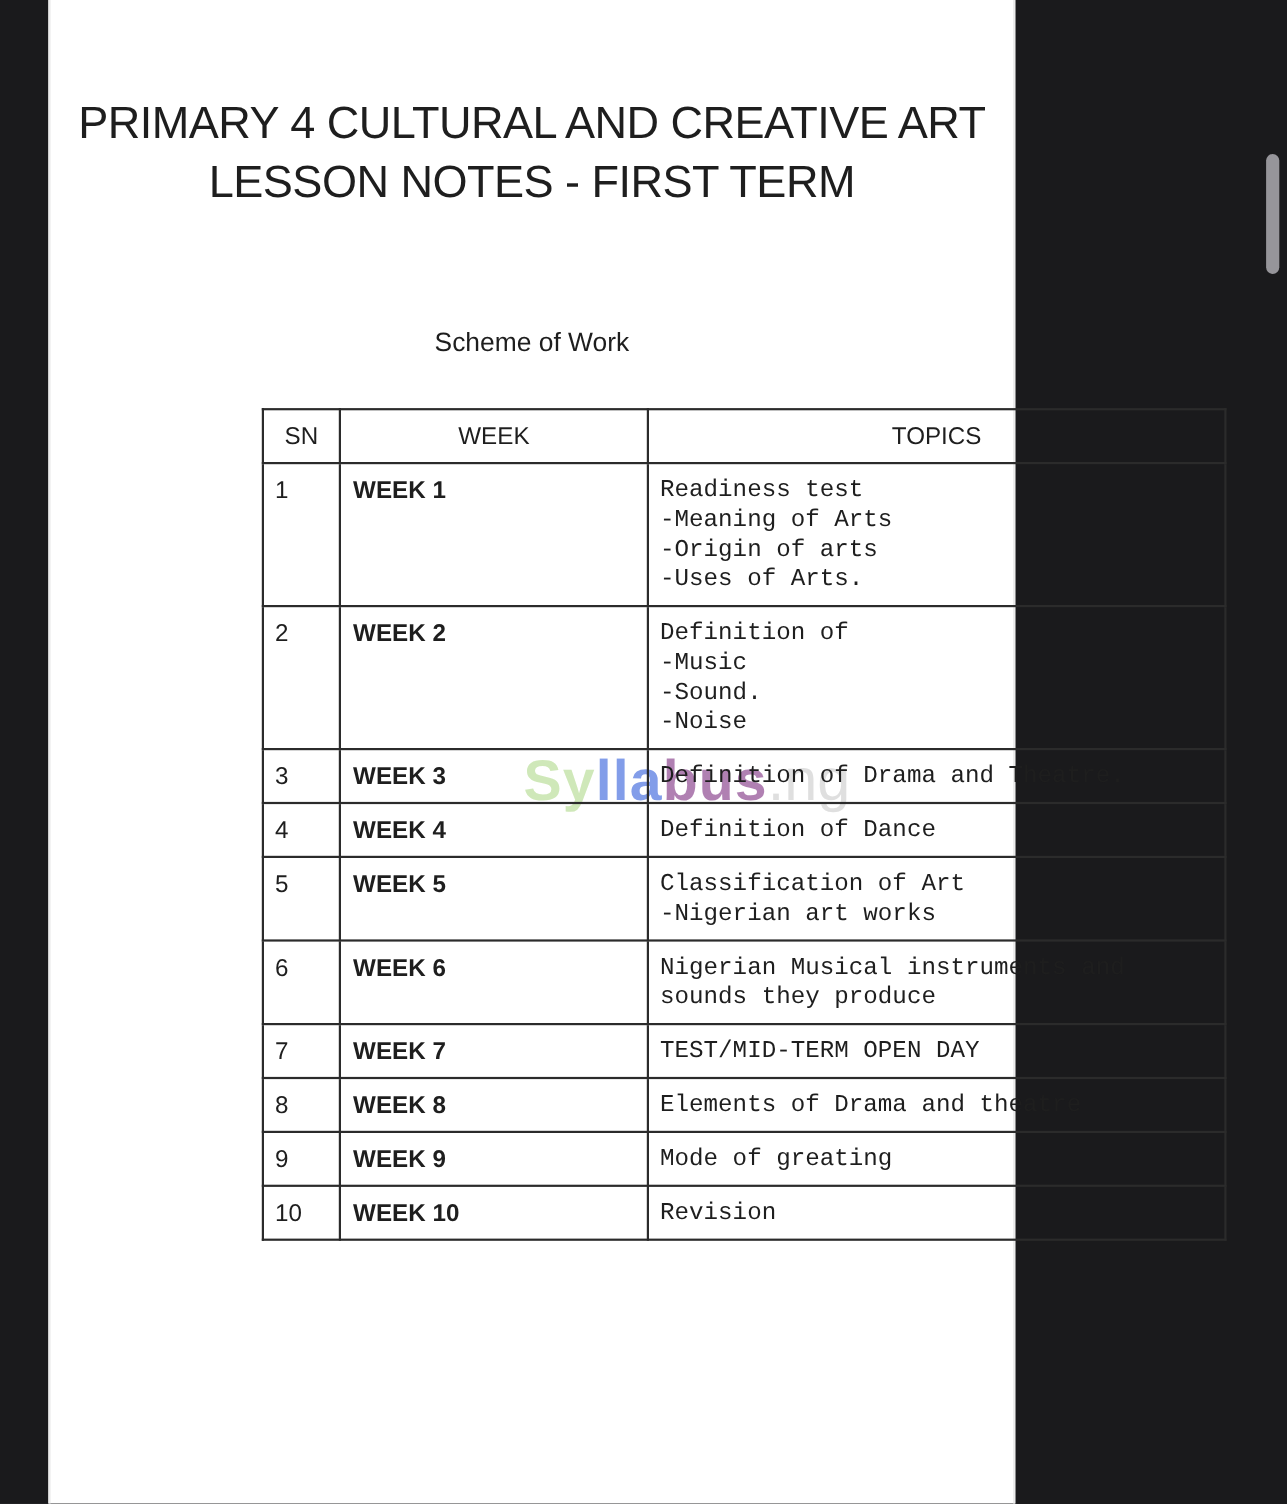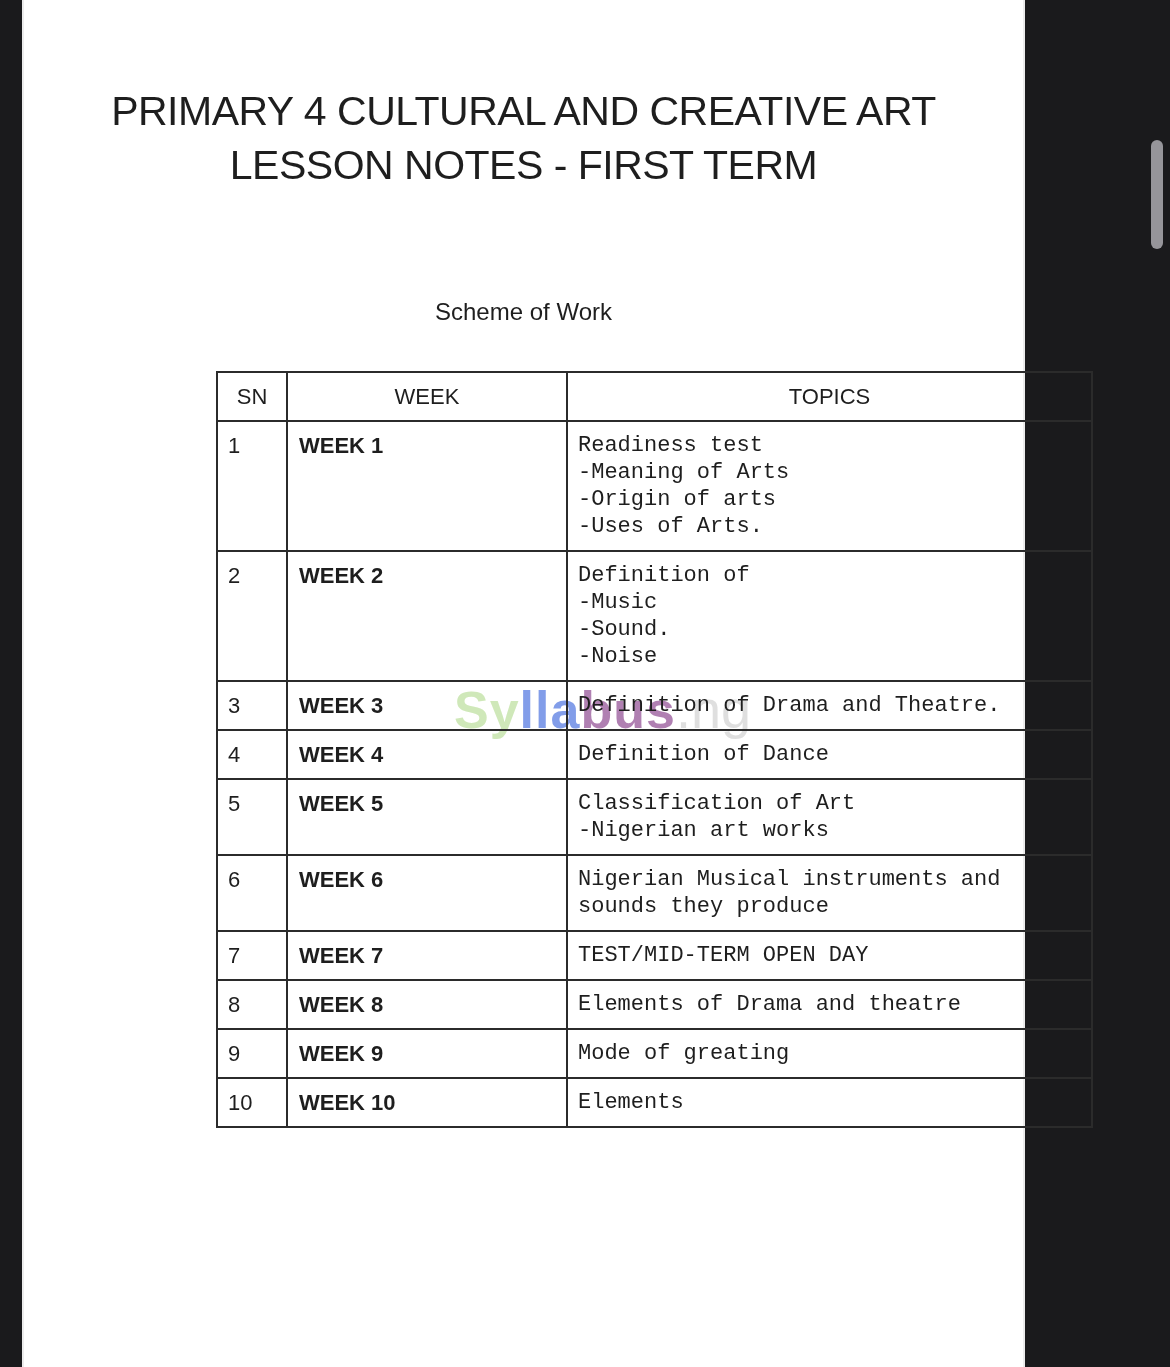--- a/index.html
+++ b/index.html
@@ -18,22 +18,22 @@
     font-family: "Liberation Sans", sans-serif;
     color: var(--text);
   }
   .canvas {
     position: relative;
     width: 1170px; height: 1367px;
     background: var(--canvas_background);
   }
   .page {
     position: absolute;
-    left: 22px; top: 0;
-    width: 1003px; height: 1367px;
+    left: 44px; top: 0;
+    width: 879px; height: 1367px;
     background: var(--page_background);
     border-left: 2px solid var(--page_edge);
     border-right: 2px solid var(--page_edge);
   }
   .doc-title {
     position: absolute;
     top: 84px; left: 0; right: 0;
     text-align: center;
     font-size: 41px;
     font-weight: 400;
@@ -199,21 +199,21 @@
             <td class="col-sn">9</td>
             <td class="col-week">WEEK 9</td>
             <td class="col-topics">
               <div class="topic-line">Mode of greating</div>
             </td>
           </tr>
           <tr>
             <td class="col-sn">10</td>
             <td class="col-week">WEEK 10</td>
             <td class="col-topics">
-              <div class="topic-line">Elements</div>
+              <div class="topic-line">Revision</div>
             </td>
           </tr>
         </tbody>
     </table>
 
   </div>
 
   <div class="scrollbar-thumb"></div>
 </div>
 

